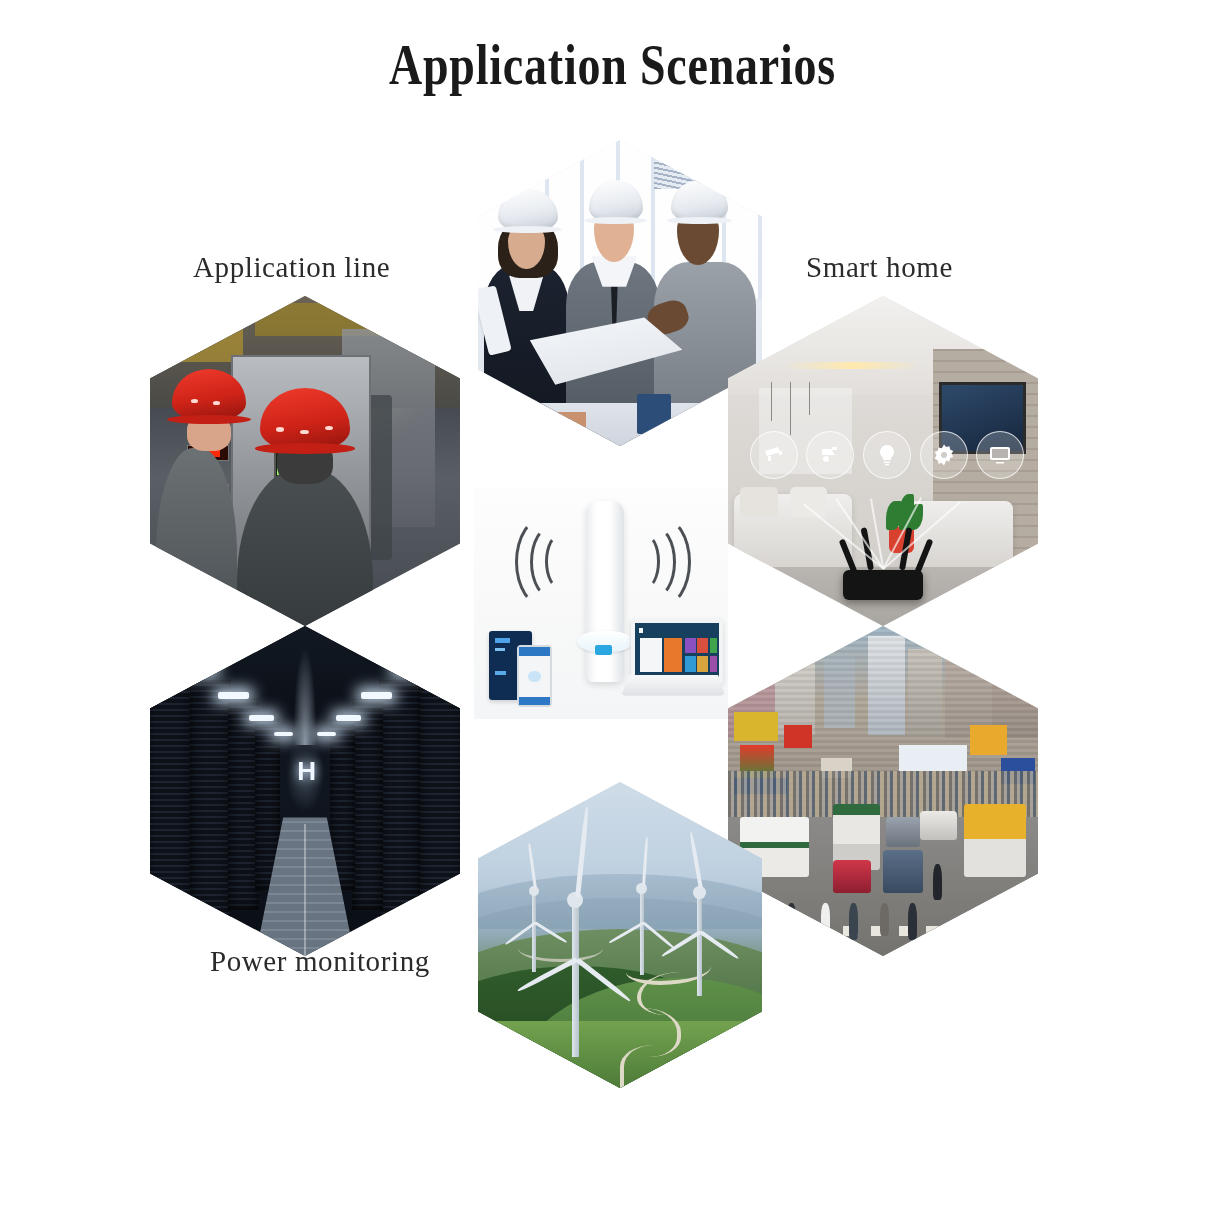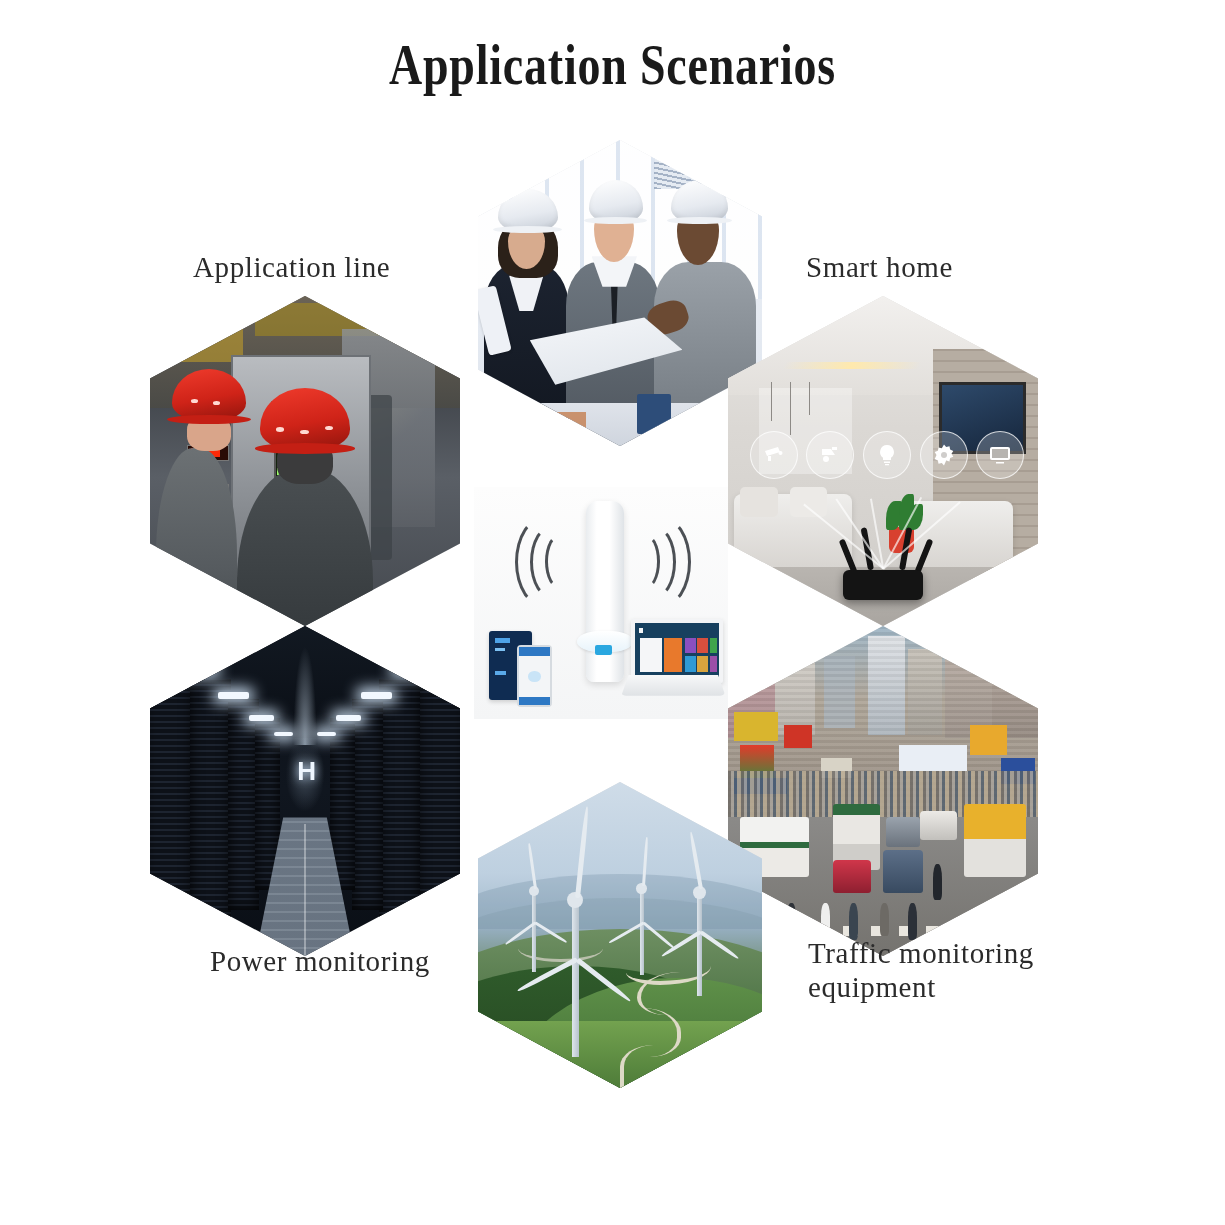--- a/index.html
+++ b/index.html
@@ -518,16 +518,14 @@
       <div class="tile" style="left:59%;top:58%;width:13%;height:30%;background:#2f9ad6;"></div>
       <div class="tile" style="left:74%;top:58%;width:13%;height:30%;background:#d8a43e;"></div>
       <div class="tile" style="left:89%;top:58%;width:8%;height:30%;background:#9b4fa8;"></div>
     </div>
     <div class="laptop-base" style="left:58%;top:81%;width:41%;height:9%;clip-path:polygon(7% 0,93% 0,100% 100%,0 100%);"></div>
   </div>
 
   <div class="hex-label" id="label-engineering">Application line</div>
   <div class="hex-label" id="label-smart-home">Smart home</div>
   <div class="hex-label" id="label-power">Power monitoring</div>
-  <div class="hex-label" id="label-traffic">Traffic monitoring
-equipment</div>
 
 </div>
 
 </body></html>

